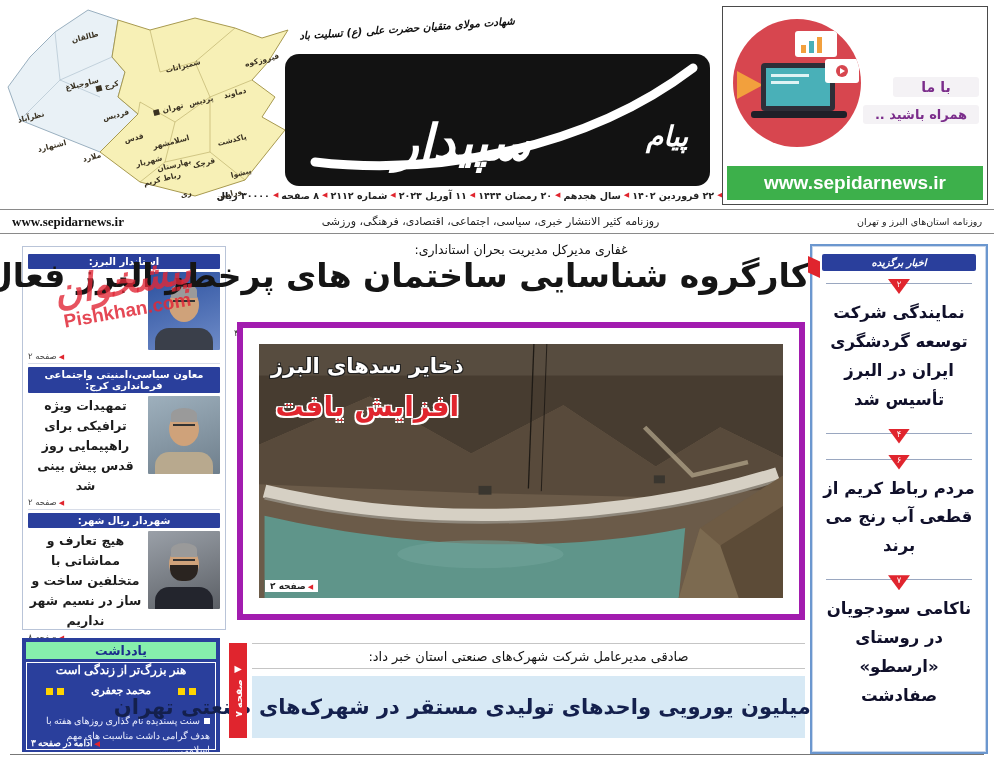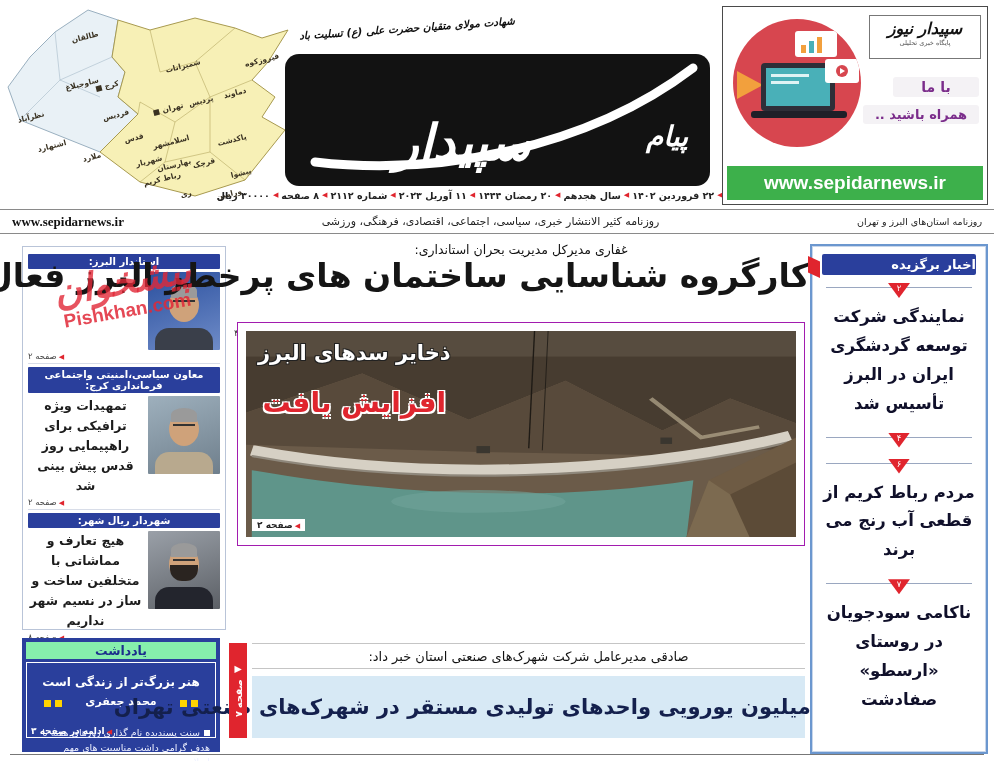--- a/index.html
+++ b/index.html
@@ -120,48 +120,48 @@
     transform:rotate(-10deg);pointer-events:none;
   }
   .wm-fa{font-size:38px;font-weight:bold;font-style:italic;color:rgba(225,40,55,.8);line-height:40px;}
   .wm-en{font-family:"Liberation Sans",sans-serif;font-size:19px;font-weight:bold;color:rgba(225,40,55,.85);direction:ltr;line-height:20px;}
   
   .note-box{
     position:absolute;left:22px;top:638px;width:198px;height:114px;
     background:#2a3f9c;padding:4px;box-sizing:border-box;
   }
   .note-header{background:#86efac;color:#1c2f8c;font-weight:bold;font-size:12.5px;text-align:center;padding:1px 0;}
-  .note-inner{border:1px solid #fff;margin-top:3px;padding:12px 5px 2px;height:76px;box-sizing:border-box;position:relative;}
+  .note-inner{border:1px solid #fff;margin-top:3px;padding:0 5px 2px;height:88px;box-sizing:border-box;position:relative;font-family:Liberation Serif, serif;}
   .note-title{color:#fff;font-size:12px;font-weight:bold;text-align:center;}
   .note-author{display:flex;align-items:center;justify-content:space-around;margin-top:3px;}
   .note-author b{color:#fff;font-size:11px;}
   .ysq{display:inline-block;width:7px;height:7px;background:#ffd400;margin:0 2px;}
   .note-body{color:#eef1ff;font-size:9.5px;line-height:1.55;margin-top:15px;text-align:right;}
   .note-body::before{content:"";display:inline-block;width:6px;height:6px;background:#fff;margin-left:4px;}
   .note-more{position:absolute;left:4px;bottom:1px;color:#fff;font-size:9px;font-weight:bold;}
   
   .main-kicker{position:absolute;left:237px;top:242px;width:568px;text-align:center;font-size:12.5px;color:#111;}
   .main-headline{
     position:absolute;left:232px;top:256px;width:578px;text-align:center;
     font-size:33px;font-weight:bold;color:#151515;white-space:nowrap;letter-spacing:-.5px;
   }
   .main-page{position:absolute;left:234px;top:306px;font-size:9px;color:#333;margin-top:22px;}
   .photo-frame{
-    position:absolute;left:237px;top:322px;width:568px;height:224px;
-    border:1px solid #a21caf;box-sizing:border-box;background:#fff;padding:8px;
+    position:absolute;left:237px;top:322px;width:568px;height:298px;
+    border:6px solid #a21caf;box-sizing:border-box;background:#fff;padding:16px;
   }
   .photo{position:relative;width:100%;height:100%;overflow:hidden;}
   .photo svg{position:absolute;inset:0;width:100%;height:100%;}
   .overlay{position:absolute;left:12px;top:10px;text-align:center;z-index:3;}
   .ov1{
     font-size:21px;font-weight:bold;color:#fff;
     text-shadow:1px 1px 0 #222,-1px 1px 0 #222,1px -1px 0 #222,-1px -1px 0 #222;
   }
   .ov2{
-    font-size:28px;font-weight:bold;color:#e0252e;margin-top:21px;
+    font-size:28px;font-weight:bold;color:#e0252e;margin-top:12px;
     text-shadow:1.5px 1.5px 0 #fff,-1.5px 1.5px 0 #fff,1.5px -1.5px 0 #fff,-1.5px -1.5px 0 #fff;
   }
   .photo-page{
     position:absolute;left:6px;bottom:6px;background:#fff;padding:1px 5px;
     font-size:9px;font-weight:bold;color:#222;z-index:3;
   }
   .bottom-kicker{
     position:absolute;left:252px;top:643px;width:553px;height:26px;
     border-top:1px solid #c5c5c5;border-bottom:1px solid #c5c5c5;
     display:flex;align-items:center;justify-content:center;
@@ -178,22 +178,22 @@
     display:flex;align-items:center;justify-content:center;
     writing-mode:vertical-rl;transform:rotate(180deg);
   }
   
   .right-box{
     position:absolute;right:6px;top:244px;width:178px;height:510px;
     border:2px solid #6b97cf;box-shadow:0 0 0 1px #c8d6ea inset;
     background:#fff;box-sizing:border-box;padding:8px 10px;
   }
   .r-header{
-    position:relative;background:#2a3f9c;color:#fff;font-size:13px;font-weight:bold;
-    padding:3px 0;border-radius:2px;
+    position:relative;background:#2a3f9c;color:#fff;font-size:10px;font-weight:bold;
+    text-align:center;padding:3px 0;border-radius:2px;font-style:italic;
   }
   .r-corner{
     position:absolute;left:-14px;top:2px;width:12px;height:22px;background:#e0252e;
     clip-path:polygon(0 0,100% 25%,100% 100%,0 75%);
   }
   .r-sep{
     position:relative;height:18px;margin-top:8px;
     display:flex;align-items:flex-start;justify-content:center;
   }
   .r-sep::before{content:"";position:absolute;left:4px;right:4px;top:4px;border-top:1px solid #9aa7c0;}
@@ -281,24 +281,20 @@
       <span class="ad-base"></span>
       <span class="ad-card1">
           <b></b>
           <b></b>
           <b></b>
         </span>
       <span class="ad-card2">
           <u></u>
         </span>
     </div>
-    <div class="ad-brand">
-      <div class="ad-brand-name">سپیدار نیوز</div>
-      <div class="ad-brand-sub">پایگاه خبری تحلیلی</div>
-    </div>
     <div class="ad-l1">با ما</div>
     <div class="ad-l2">همراه باشید ..</div>
   </div>
   <div class="ad-url">www.sepidarnews.ir</div>
 </div>
 
 <div class="strip">
   <span class="strip-right">روزنامه استان‌های البرز و تهران</span>
   <span class="strip-center">روزنامه کثیر الانتشار خبری، سیاسی، اجتماعی، اقتصادی، فرهنگی، ورزشی</span>
   <span class="strip-site">www.sepidarnews.ir</span>

